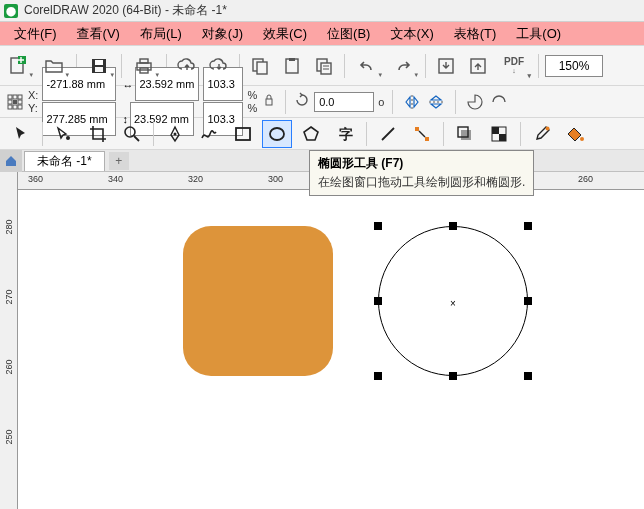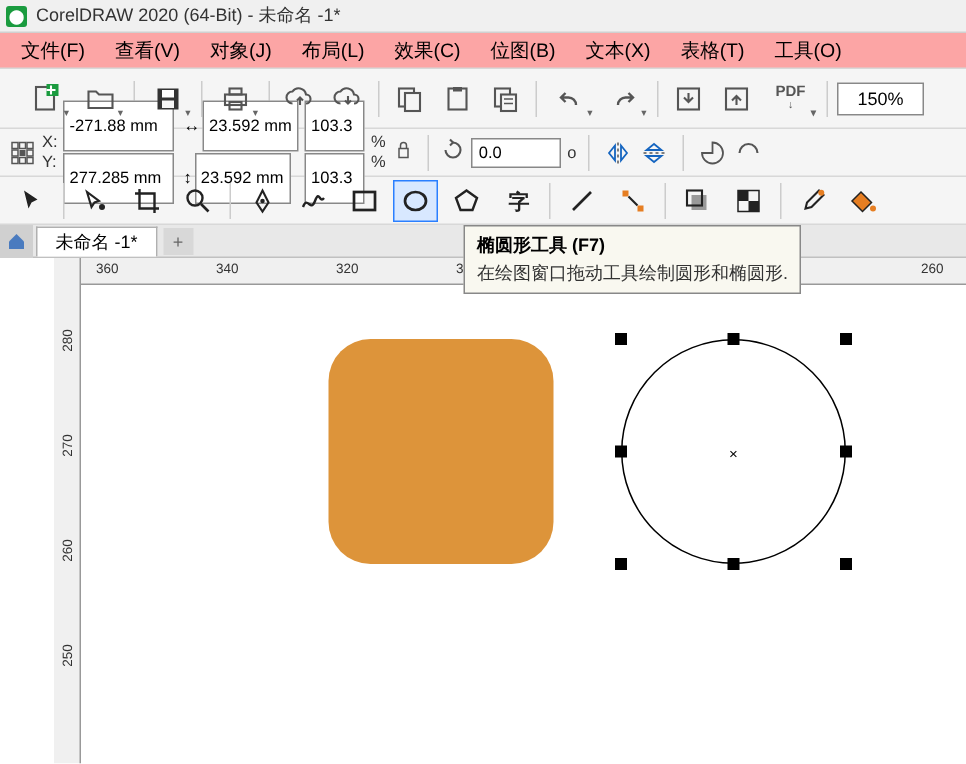--- a/index.html
+++ b/index.html
@@ -2,21 +2,21 @@
 <html><head>
 <meta charset="utf-8">
 <style>
 * { box-sizing: border-box; margin: 0; padding: 0; font-family: "Microsoft YaHei", sans-serif; }
 body { width: 644px; height: 509px; background: #fff; overflow: hidden; font-size: 12px; }
 .titlebar { height: 22px; background: #f0f0f0; display: flex; align-items: center; padding: 0 4px; border-bottom: 1px solid #d0d0d0; }
 .titlebar .logo { width: 14px; height: 14px; background: #1a9b3f; border-radius: 2px; margin-right: 6px; display: flex; align-items: center; justify-content: center; color: #fff; font-size: 9px; font-weight: bold; }
 .titlebar .title { color: #333; font-size: 12px; }
 .menubar { height: 24px; background: #fca5a5; display: flex; align-items: center; padding: 0 4px; border-bottom: 1px solid #d8d8d8; }
 .menubar .item { padding: 2px 10px; color: #000; cursor: default; font-size: 13px; }
-.toolbar1 { height: 40px; background: #f5f5f5; display: flex; align-items: center; padding: 0 15px; gap: 4px; border-bottom: 1px solid #d8d8d8; }
+.toolbar1 { height: 40px; background: #f5f5f5; display: flex; align-items: center; padding: 0 2px; gap: 4px; border-bottom: 1px solid #d8d8d8; }
 .tbtn { width: 28px; height: 28px; display: flex; align-items: center; justify-content: center; color: #555; cursor: pointer; position: relative; }
 .tbtn svg { width: 20px; height: 20px; }
 .tbtn-plus { width: 32px; }
 .tbtn-plus::after { content: "▾"; font-size: 7px; position: absolute; right: 1px; bottom: 1px; color: #666; }
 .sep { width: 1px; height: 24px; background: #ccc; margin: 0 2px; }
 .zoom-box { border: 1px solid #888; background: #fff; height: 22px; width: 58px; display: flex; align-items: center; justify-content: center; font-size: 12px; }
 .toolbar2 { height: 32px; background: #f5f5f5; display: flex; align-items: center; padding: 0 6px; gap: 6px; border-bottom: 1px solid #d8d8d8; }
 .coord-grid { display: flex; align-items: center; gap: 4px; }
 .coord-grid .icon { width: 18px; height: 28px; display: flex; align-items: center; justify-content: center; }
 .coord-col { display: flex; flex-direction: column; gap: 1px; font-size: 11px; }
@@ -35,21 +35,21 @@
 .tool.active { border: 1px solid #2a7fff; background: #d8e8ff; }
 .tool svg { width: 20px; height: 20px; }
 .tabstrip { height: 22px; background: #e8e8e8; display: flex; align-items: center; border-bottom: 1px solid #c0c0c0; position: relative; }
 .tab-home { width: 22px; height: 22px; display: flex; align-items: center; justify-content: center; background: #d0d0d0; }
 .tab-home svg { width: 14px; height: 14px; }
 .tab { height: 20px; padding: 0 12px; background: #fff; border: 1px solid #b0b0b0; border-bottom: none; display: flex; align-items: center; font-size: 12px; margin-left: 2px; }
 .tab-add { width: 20px; height: 18px; background: #d8d8d8; display: flex; align-items: center; justify-content: center; margin-left: 4px; font-size: 12px; color: #666; }
 .tooltip { position: absolute; left: 309px; top: 0; background: #f9f8f0; border: 1px solid #888; padding: 4px 8px; font-size: 12px; z-index: 10; }
 .tooltip .tt-title { font-weight: bold; margin-bottom: 2px; }
 .tooltip .tt-body { color: #333; }
-.rulers-canvas { display: flex; height: calc(509px - 22px - 24px - 40px - 32px - 32px - 22px); padding-left: 36px; }
+.rulers-canvas { display: flex; height: calc(509px - 22px - 24px - 40px - 32px - 32px - 22px); }
 .vruler { width: 18px; background: #f0f0f0; border-right: 1px solid #999; position: relative; }
 .vruler .tick { position: absolute; left: 0; width: 18px; font-size: 9px; color: #333; text-align: center; transform: rotate(-90deg); transform-origin: center; }
 .canvas-area { flex: 1; position: relative; background: #fff; }
 .hruler { height: 18px; background: #f0f0f0; border-bottom: 1px solid #999; position: relative; }
 .hruler .tick { position: absolute; top: 2px; font-size: 9px; color: #333; }
 .drawing { position: relative; width: 100%; height: calc(100% - 18px); }
 .rounded-sq { position: absolute; left: 165px; top: 36px; width: 150px; height: 150px; background: #dd943a; border-radius: 28px; }
 .ellipse { position: absolute; left: 360px; top: 36px; width: 150px; height: 150px; border: 1px solid #000; border-radius: 50%; }
 .handle { position: absolute; width: 8px; height: 8px; background: #000; }
 .handle.h1{left:356px;top:32px} .handle.h2{left:431px;top:32px} .handle.h3{left:506px;top:32px}
@@ -62,22 +62,22 @@
 <body>
 
 <div class="titlebar">
   <div class="logo">⬤</div>
   <span class="title"><span>CorelDRAW 2020 (64-Bit)</span> - <span>未命名 -1*</span></span>
 </div>
 
 <div class="menubar">
   <div class="item">文件(F)</div>
   <div class="item">查看(V)</div>
+  <div class="item">布局(L)</div>
   <div class="item">对象(J)</div>
-  <div class="item">布局(L)</div>
   <div class="item">效果(C)</div>
   <div class="item">位图(B)</div>
   <div class="item">文本(X)</div>
   <div class="item">表格(T)</div>
   <div class="item">工具(O)</div>
 </div>
 
 <div class="toolbar1">
   <div class="tbtn tbtn-plus">
       <svg viewBox="0 0 20 20">

